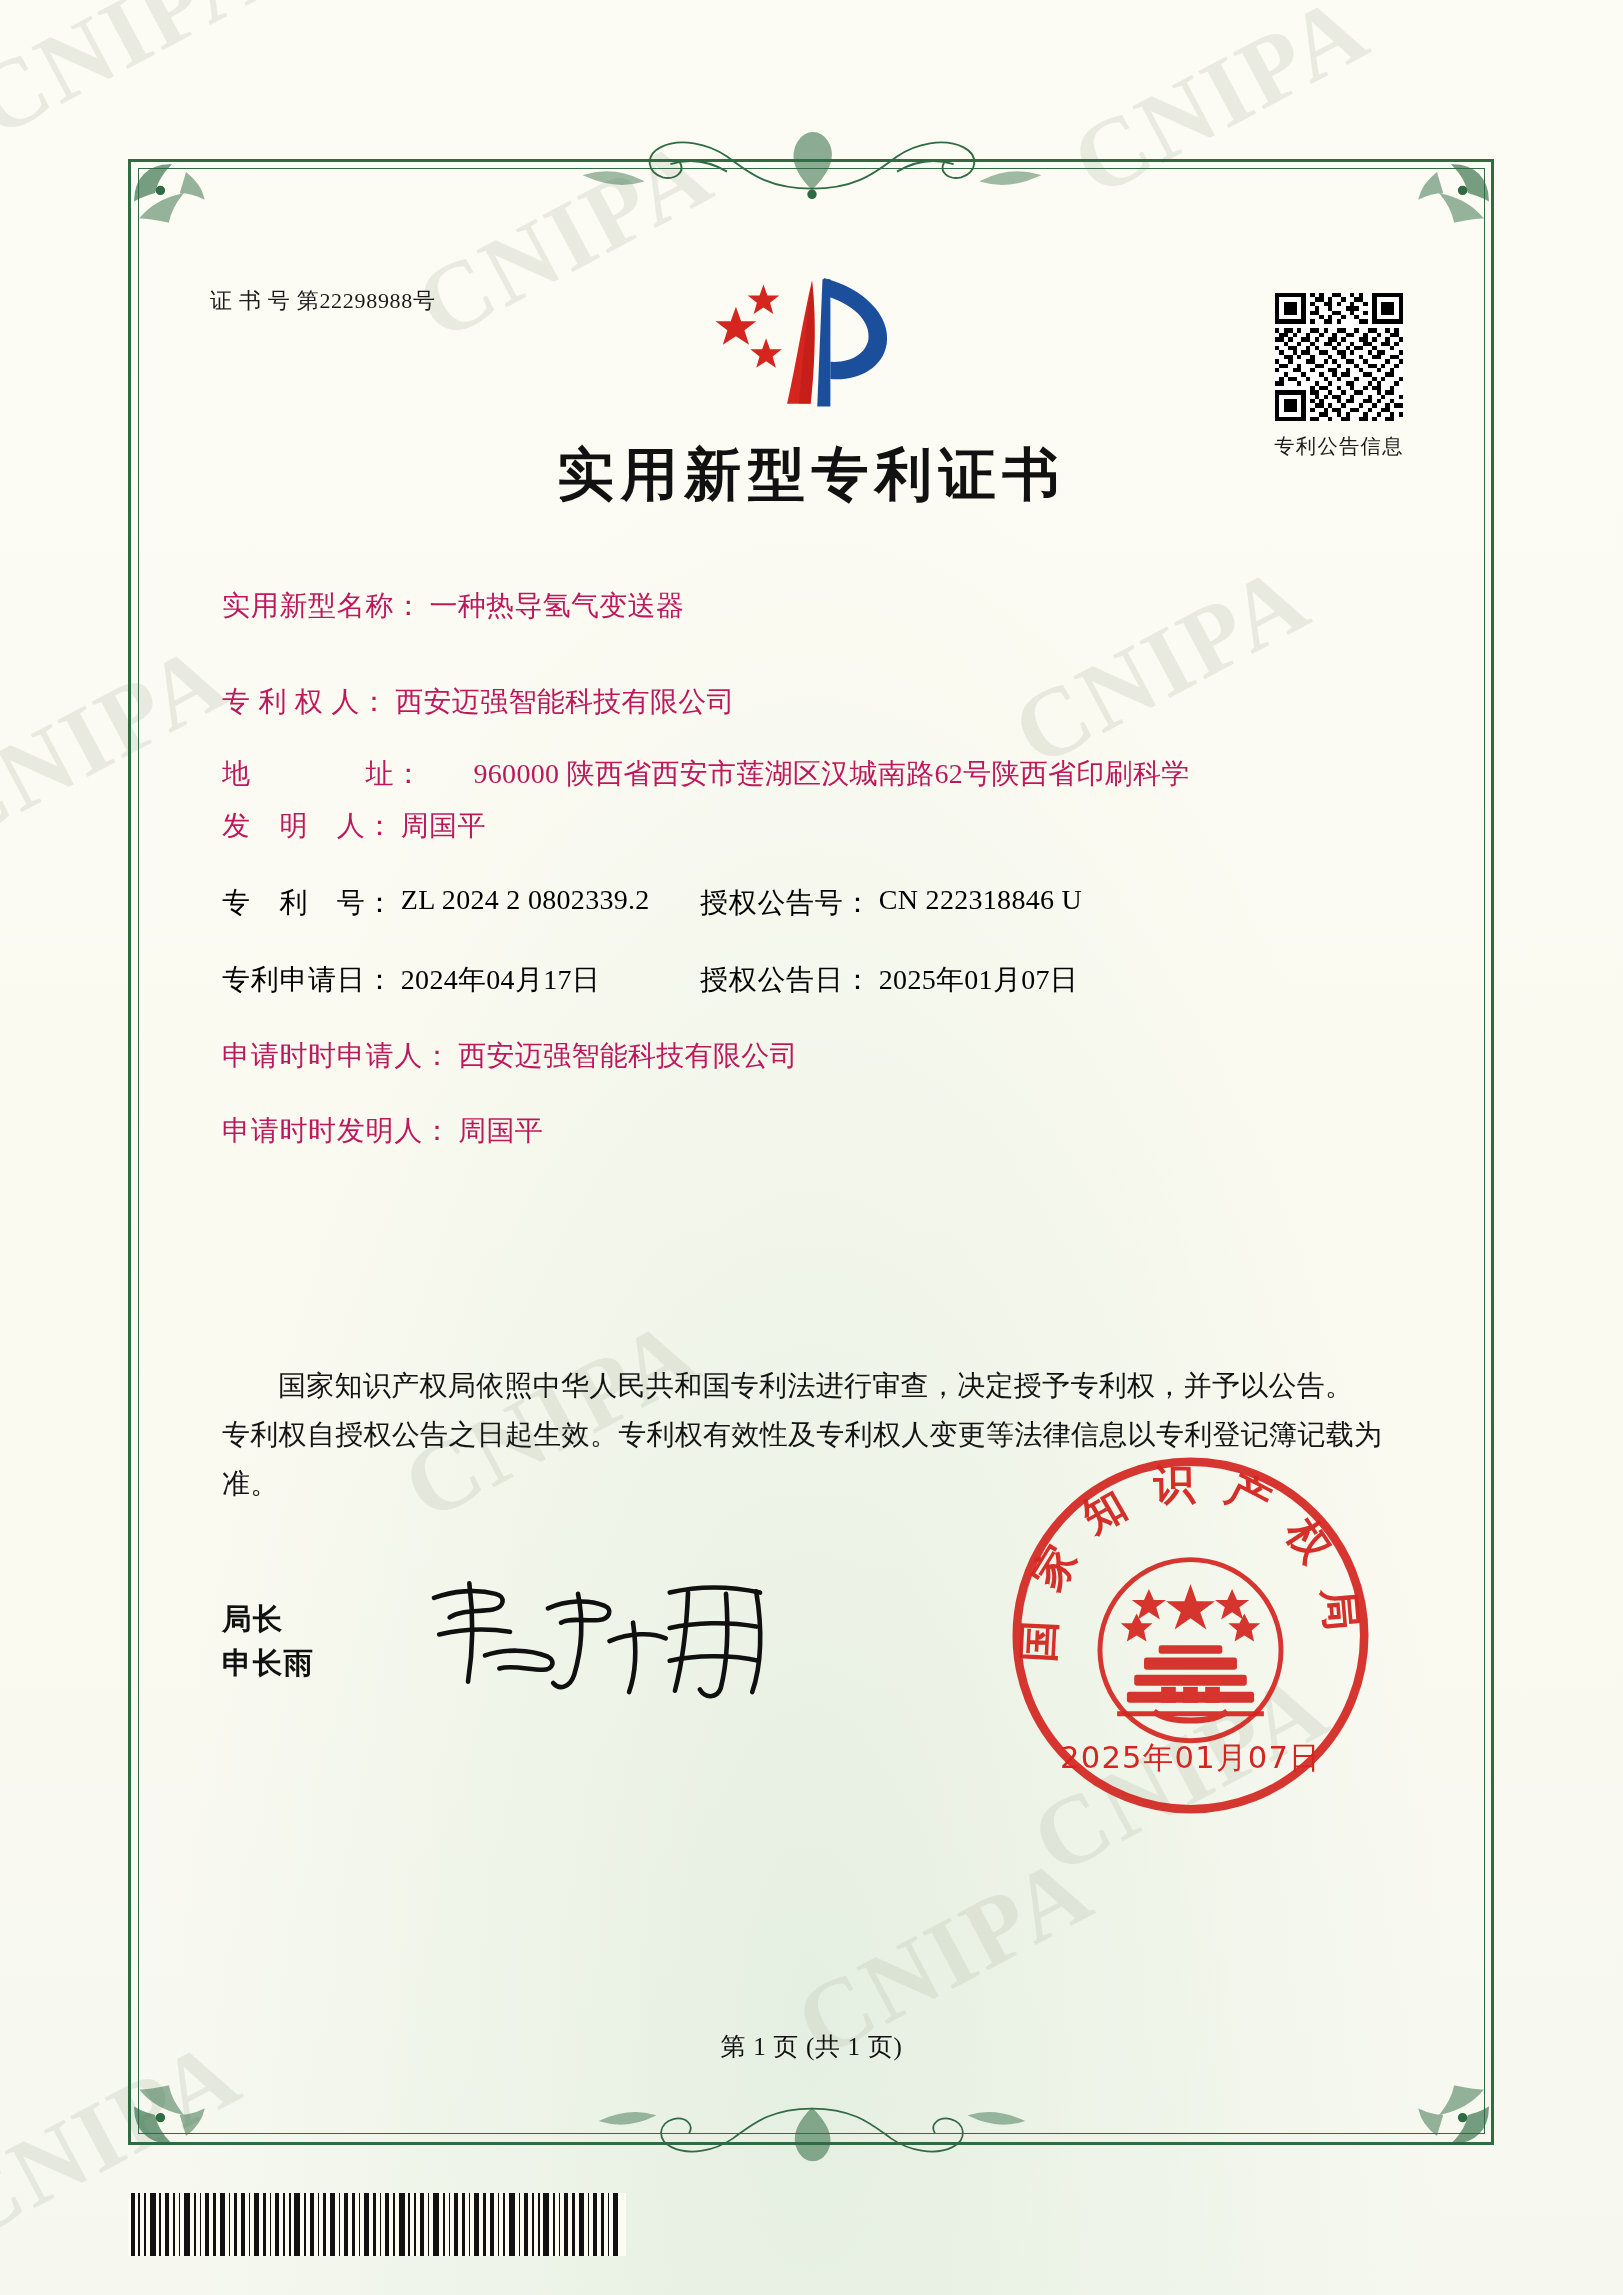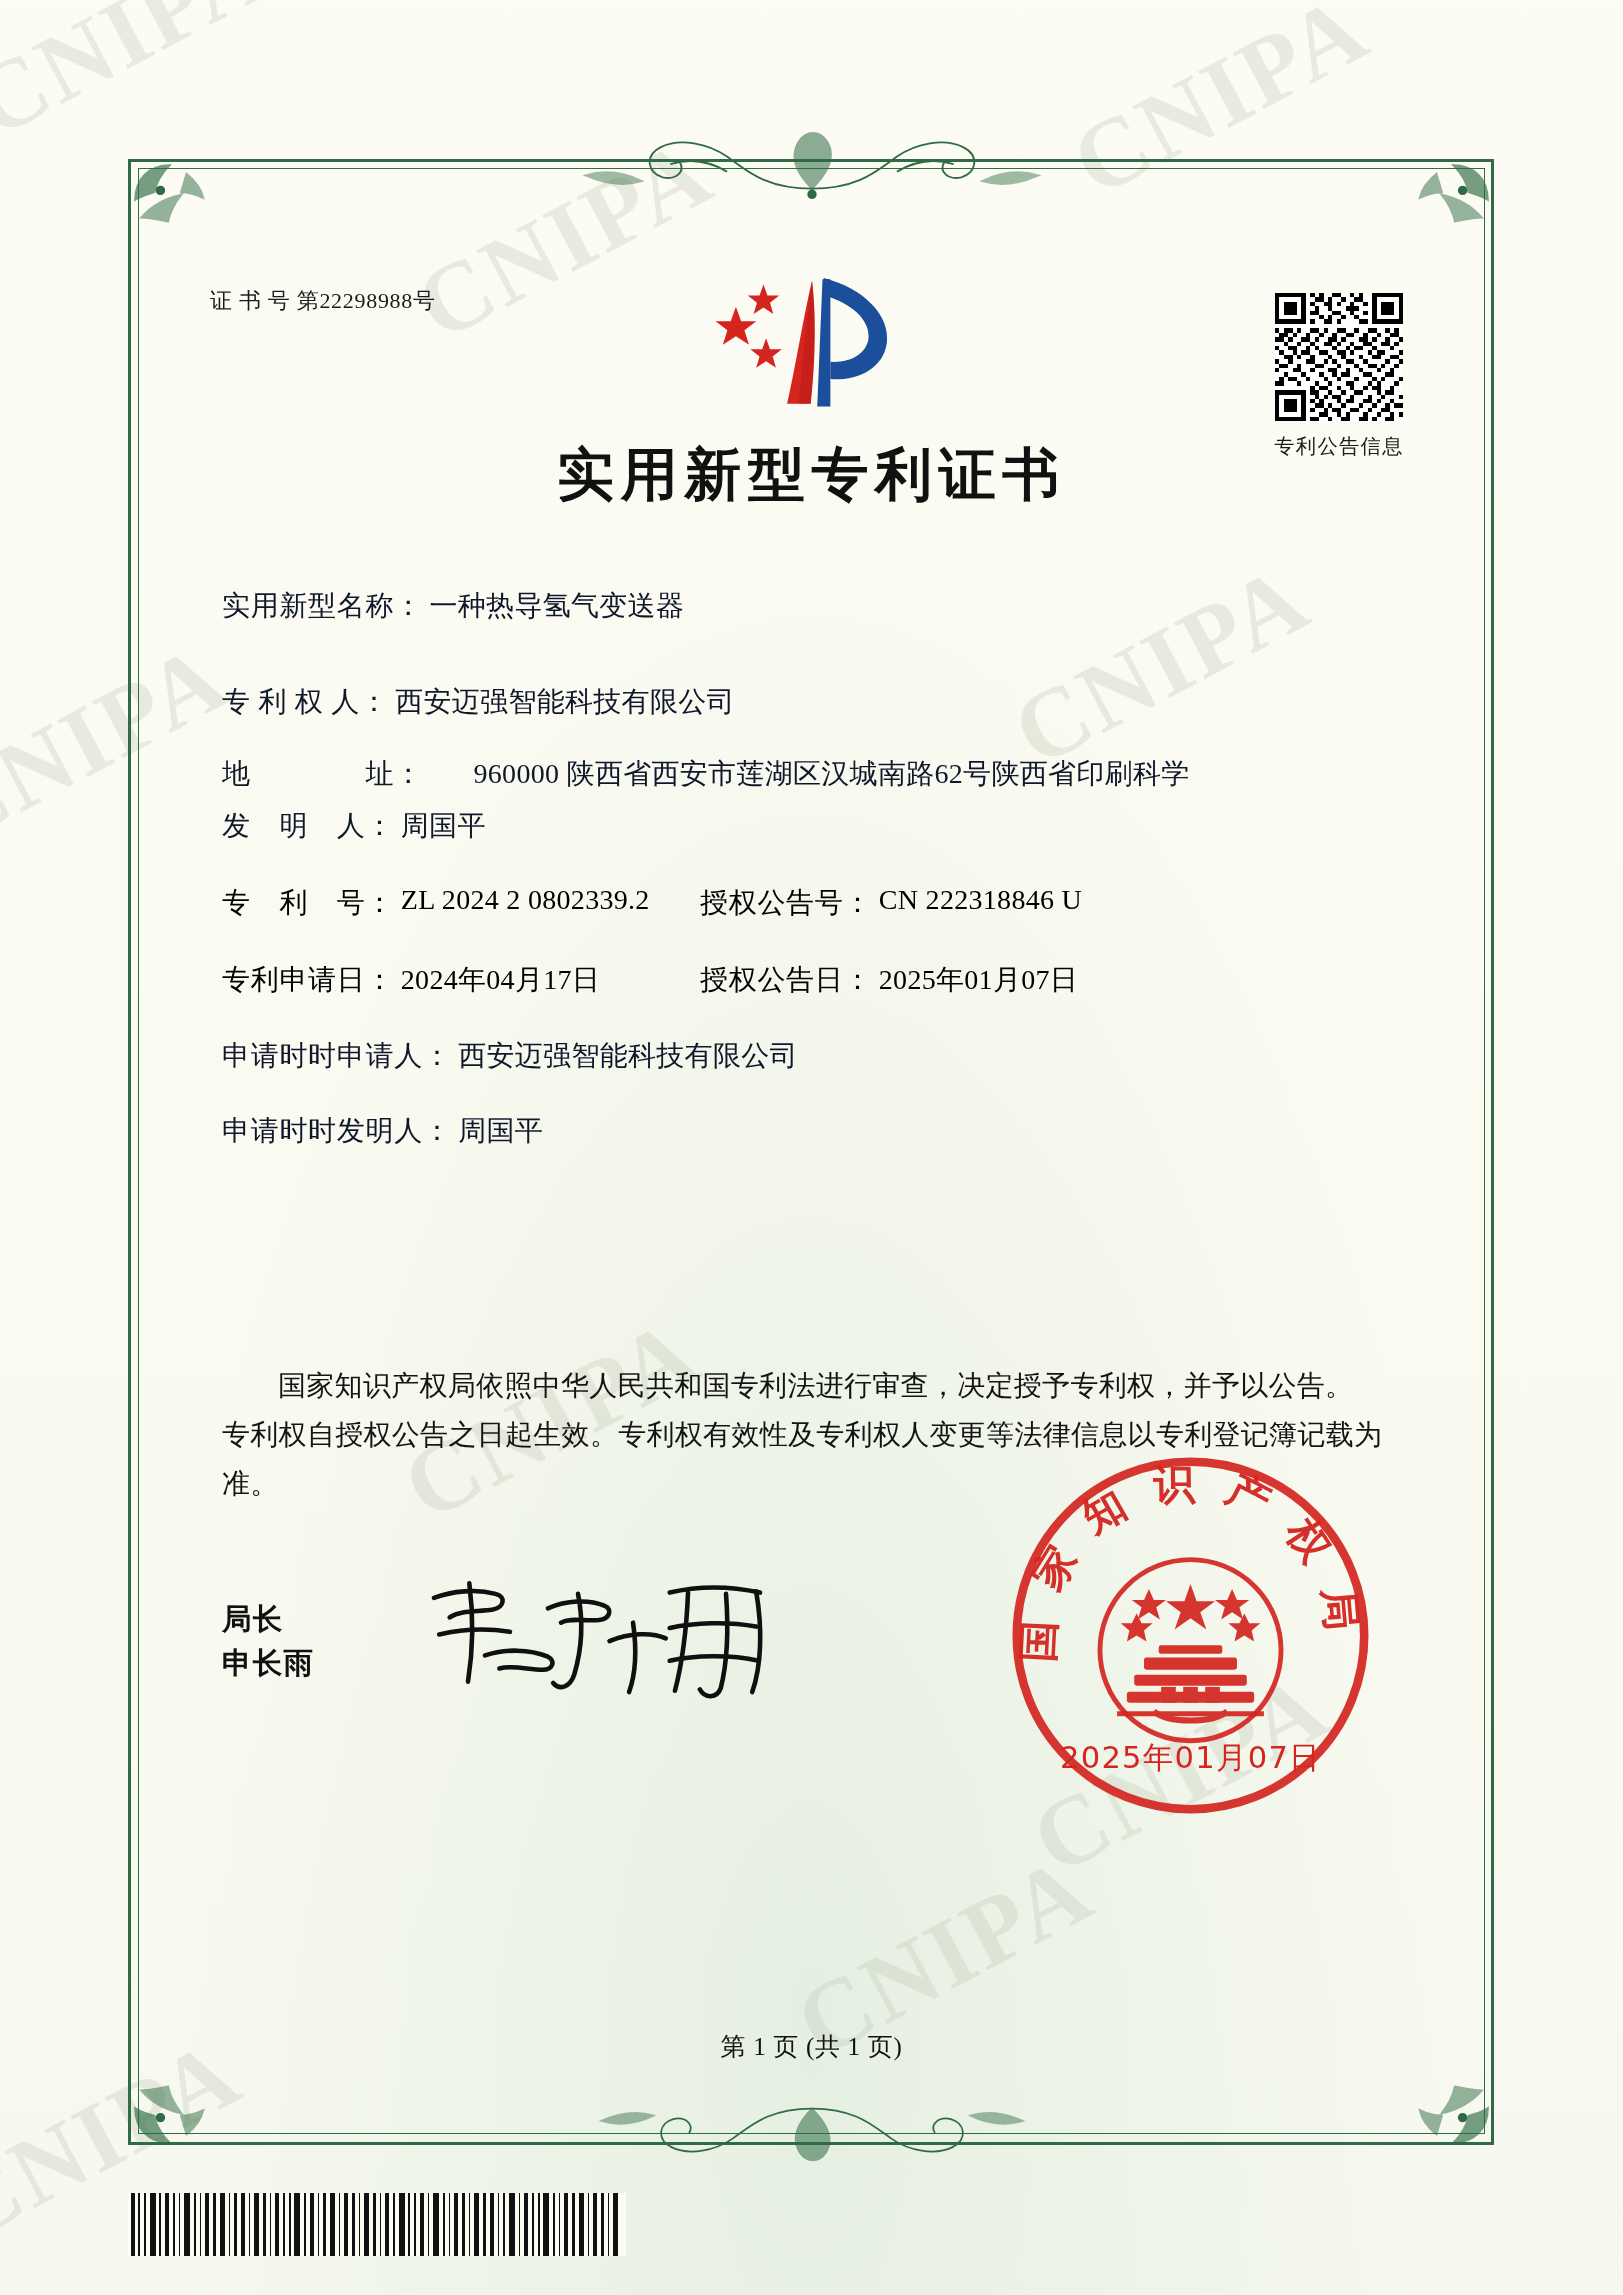--- a/index.html
+++ b/index.html
@@ -155,21 +155,21 @@
     position: absolute;
     left: 84px;
     right: 66px;
     top: 419px;
   }
   .row {
     display: flex;
     align-items: flex-start;
     margin-bottom: 0;
     font-size: 28px;
-    color: #0f172a;
+    color: #be185d;
     line-height: 1.35;
   }
   .lbl {
     white-space: nowrap;
     letter-spacing: 0.7px;
   }
   .val {
     margin-left: 6.6px;
     letter-spacing: 0.3px;
   }

